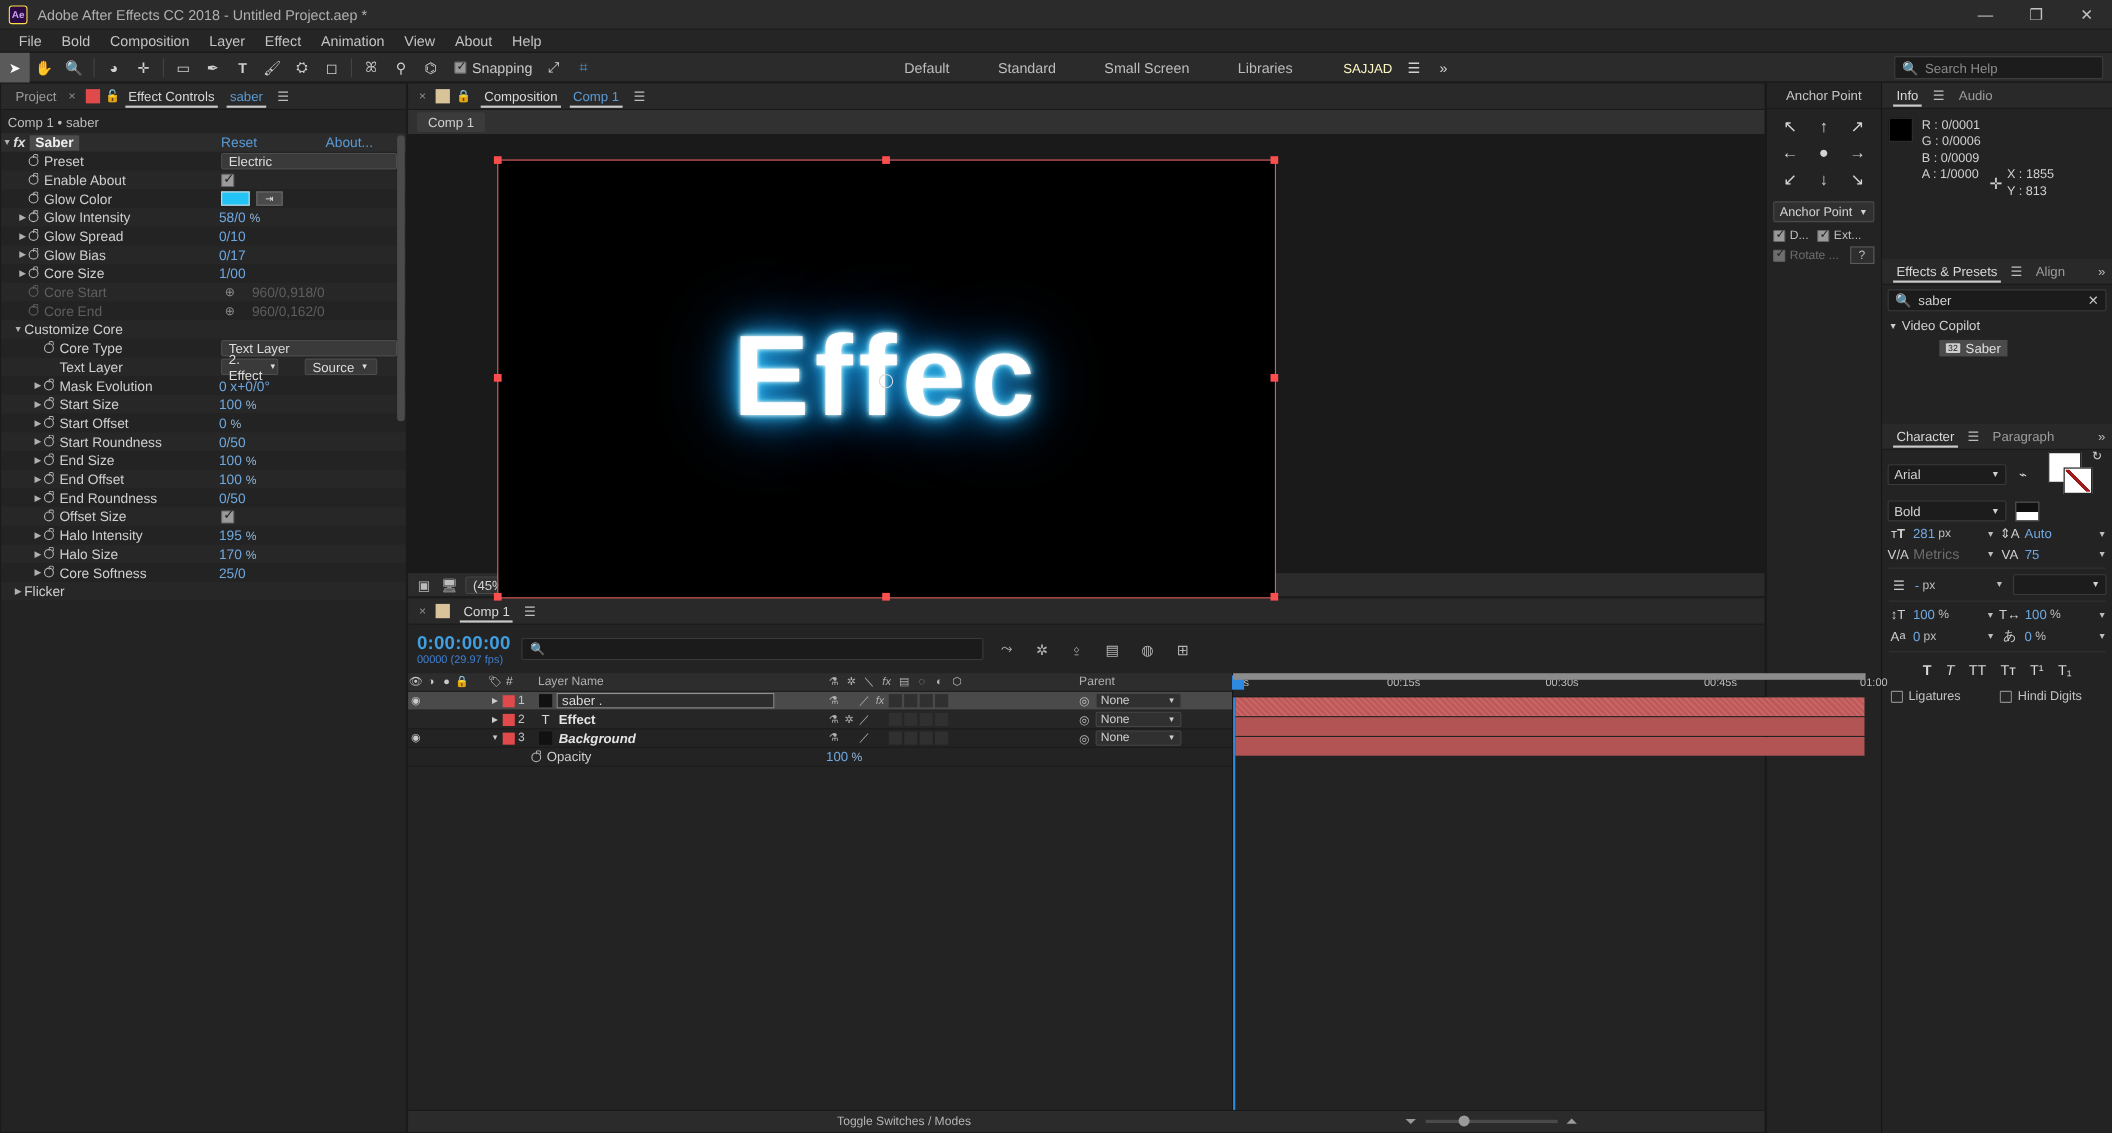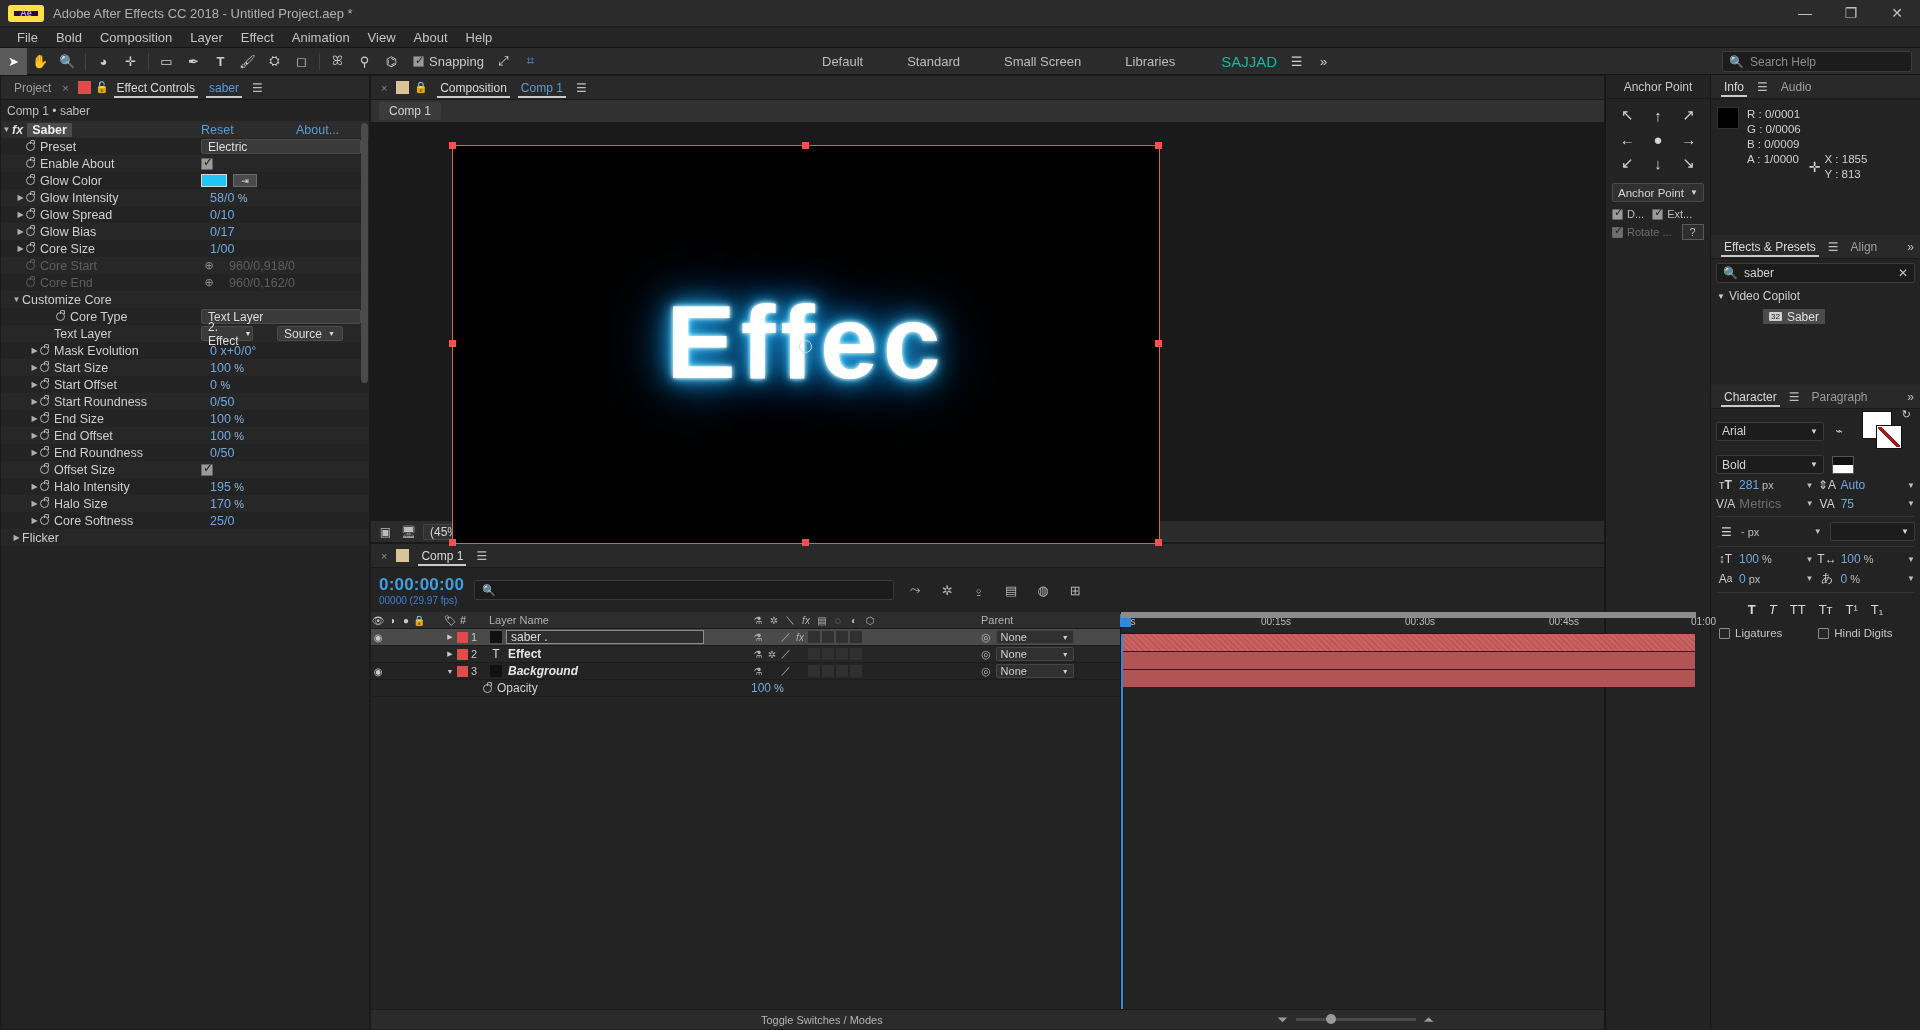--- a/index.html
+++ b/index.html
@@ -7,61 +7,61 @@
   body {
     background:#1e1e1e; color:#c8c8c8;
     font-family:"Liberation Sans", sans-serif; font-size:13px;
     -webkit-font-smoothing:antialiased;
   }
   .blue { color:#6fa8e0; }
   .dim  { color:#6d6d6d; }
 
   
   #titlebar{height:27px;background:#2b2b2b;display:flex;align-items:center;border-bottom:1px solid #1a1a1a;}
-  #ae-logo{width:36px;height:17px;margin:0 9px 0 8px;background:#2a0a42;border:6px solid #fde047;border-radius:3px;
+  #ae-logo{width:17px;height:17px;margin:0 9px 0 8px;background:#2a0a42;border:1px solid #fde047;border-radius:3px;
     color:#c7a0ee;font-size:9px;font-weight:bold;display:flex;align-items:center;justify-content:center;}
   #title-text{color:#b0b0b0;font-size:13px;}
   #winbtns{margin-left:auto;display:flex;height:27px;}
   .winbtn{width:46px;height:27px;display:flex;align-items:center;justify-content:center;color:#c0c0c0;font-size:14px;}
 
   
   #menubar{height:21px;background:#252525;display:flex;align-items:center;padding-left:8px;border-bottom:1px solid #151515;}
   .menu-item{padding:0 9px;line-height:21px;font-size:13px;color:#c4c4c4;}
 
   
   #toolbar{height:27px;background:#2b2b2b;display:flex;align-items:center;border-bottom:1px solid #151515;position:relative;}
   .tool{width:27px;height:27px;display:flex;align-items:center;justify-content:center;color:#cfcfcf;font-size:13px;}
   .tool.active{background:#5a5a5a;color:#fff;}
   .tsep{width:1px;height:17px;background:#444;margin:0 4px;}
   #snapwrap{display:flex;align-items:center;gap:5px;margin-left:8px;}
   .chk{width:11px;height:11px;background:#9a9a9a;border:1px solid #6a6a6a;border-radius:1px;position:relative;}
   .chk::after{content:"✓";position:absolute;left:1px;top:-3px;font-size:11px;color:#222;}
   #ws-tabs{position:absolute;left:800px;top:0;height:27px;display:flex;align-items:center;gap:0;}
   .ws{padding:0 22px;line-height:27px;font-size:13px;color:#bdbdbd;}
-  #sajjad{color:#14b8a6;font-size:15px;}
+  #sajjad{color:#fef9c3;font-size:12px;}
   #searchhelp{position:absolute;right:8px;top:3px;width:190px;height:21px;background:#1c1c1c;border:1px solid #3c3c3c;
     border-radius:2px;display:flex;align-items:center;padding:0 6px;gap:6px;color:#8c8c8c;font-size:12px;}
 
   
   #workspace{display:flex;height:calc(1030px - 27px - 21px - 27px);}
   .panel{background:#232323;border:1px solid #1a1a1a;}
   .ptabs{height:24px;background:#292929;display:flex;align-items:center;padding-left:6px;gap:0;border-bottom:1px solid #1a1a1a;}
   .ptab{font-size:12px;color:#9d9d9d;padding:0 7px;line-height:24px;position:relative;}
   .ptab.sel{color:#d8d8d8;}
   .ptab.sel::after{content:"";position:absolute;left:4px;right:4px;bottom:2px;height:2px;background:#c9c9c9;}
 
   
   #leftcol{width:370px;display:flex;flex-direction:column;}
   #ecPanel{flex:1;display:flex;flex-direction:column;overflow:hidden;}
   #ecHeader{height:21px;display:flex;align-items:center;padding-left:6px;font-size:12px;color:#bdbdbd;background:#232323;}
   #ecList{flex:1;overflow:hidden;position:relative;background:#232323;}
   .prow{height:17px;display:flex;align-items:center;font-size:12.5px;position:relative;}
   .prow.alt{background:#272727;}
   .prow .lbl{flex:0 0 auto;color:#cfcfcf;white-space:nowrap;}
-  .prow .val{position:absolute;left:209px;color:#6fa8e0;font-size:12.5px;white-space:nowrap;}
+  .prow .val{position:absolute;left:198px;color:#6fa8e0;font-size:12.5px;white-space:nowrap;}
   .prow .val .unit{color:#8fb6d8;font-size:11px;}
   .prow.disabled .lbl,.prow.disabled .val{color:#5e5e5e;}
   .tw{display:inline-block;width:9px;height:9px;border:1.3px solid #b4b4b4;border-radius:50%;margin-right:5px;position:relative;flex:0 0 9px;}
   .tw::before{content:"";position:absolute;left:3px;top:-3px;width:3px;height:3px;border:1px solid #b4b4b4;border-bottom:none;border-radius:2px 2px 0 0;}
   .tw.dimtw{border-color:#5e5e5e;}
   .tw.dimtw::before{border-color:#5e5e5e;}
   .arr{width:11px;font-size:8px;color:#b0b0b0;flex:0 0 11px;text-align:center;}
   .arr.empty{color:transparent;}
   .ddl{position:absolute;left:200px;height:15px;background:#3a3a3a;border:1px solid #4c4c4c;border-radius:2px;
     display:flex;align-items:center;padding:0 6px;font-size:12px;color:#ddd;}
@@ -329,21 +329,21 @@
               <span class="anchicon">⊕</span>
               <span class="val" style="left: 228px;">960/0,162/0</span>
             </div>
             <div class="prow alt">
               <span style="display: flex; align-items: center; padding-left: 10px;">
                 <span class="arr">▼</span>
                 <span class="lbl">Customize Core</span>
               </span>
             </div>
             <div class="prow">
-              <span style="display: flex; align-items: center; padding-left: 44px;">
+              <span style="display: flex; align-items: center; padding-left: 28px;">
                 <span class="arr empty">·</span>
                 <span class="tw"></span>
                 <span class="lbl">Core Type</span>
               </span>
               <span class="ddl" style="width: 160px;">Text Layer</span>
             </div>
             <div class="prow alt">
               <span style="display: flex; align-items: center; padding-left: 28px;">
                 <span class="arr empty">·</span>
                 <span style="width: 14px; display: inline-block;"></span>

